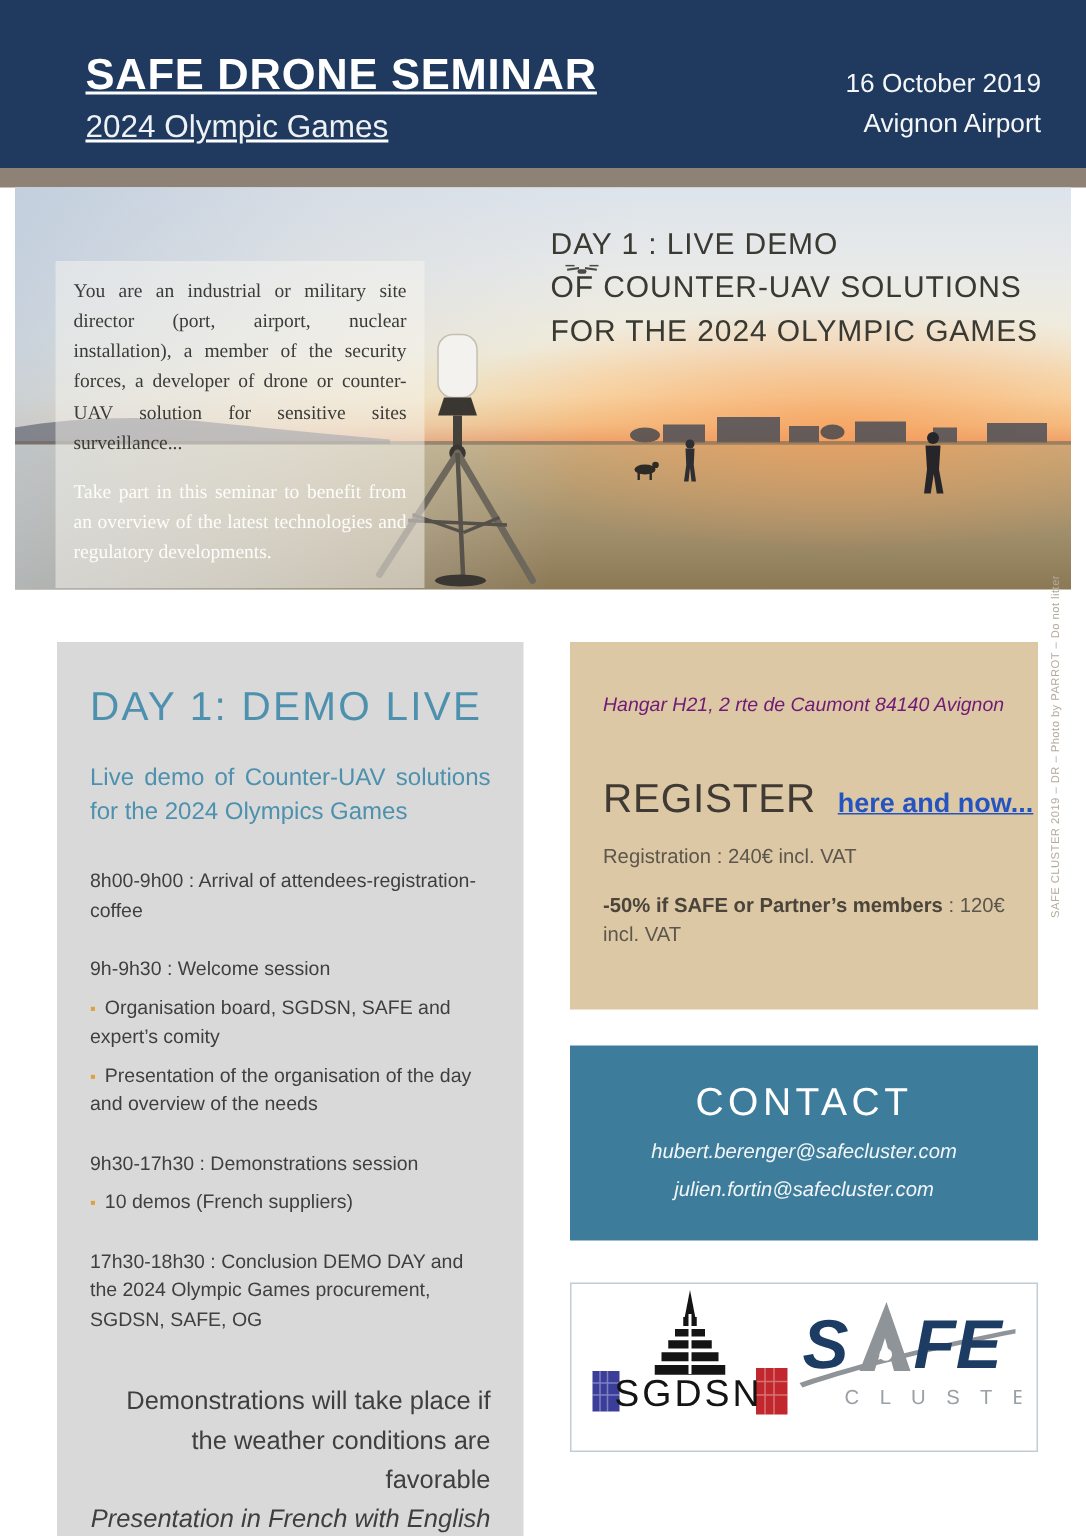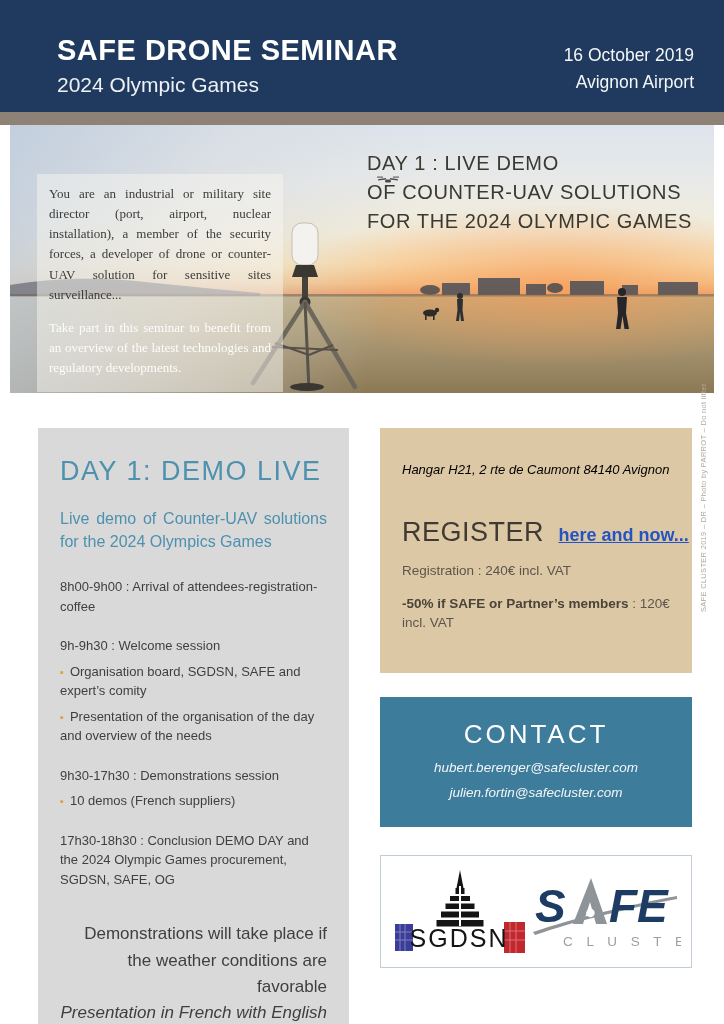--- a/index.html
+++ b/index.html
@@ -2,21 +2,21 @@
 <html><head>
 <meta charset="utf-8">
 <style>
   * { margin:0; padding:0; box-sizing:border-box; }
   html,body { background:#ffffff; }
   body { font-family:"Liberation Sans", sans-serif; }
   .page { position:relative; width:724px; height:1024px; background:#ffffff; overflow:hidden; }
 
   
   .header { position:absolute; left:0; top:0; width:724px; height:112px; background:#1f3a5e; }
-  .header-left { position:absolute; left:57px; top:34px; color:#ffffff; }
+  .header-left { position:absolute; left:57px; top:34px; color:#ffffff;text-decoration:underline; }
   .header-title { font-size:29px; font-weight:bold; letter-spacing:0.5px; color:#ffffff; }
   .header-sub { font-size:21px; font-weight:normal; color:#eef1f5; margin-top:6px; }
   .header-right { position:absolute; right:30px; top:42px; text-align:right; color:#f4f6f8; font-size:17.5px; line-height:1.55; }
   .taupe-strip { position:absolute; left:0; top:112px; width:724px; height:13px; background:#8d8275; }
 
   
   .photo { position:absolute; left:10px; top:125px; width:704px; height:268px; overflow:hidden;
     background:
       linear-gradient(105deg, rgba(190,203,219,0.85) 0%, rgba(208,214,222,0.45) 28%, rgba(255,255,255,0) 55%),
       radial-gradient(ellipse 55% 42% at 78% 60%, rgba(246,156,88,0.75), rgba(246,166,98,0) 72%),
@@ -43,21 +43,21 @@
   .program-list li { text-align:left; }
   .program-list li.gap { margin-top:20px; }
   .program-list li.bullet { margin-top:6px; }
   .program-list li.bullet::before { content:"▪"; color:#dfa13f; margin-right:6px; font-size:11px; }
   .program-note { margin-top:32px; text-align:right; font-size:17px; line-height:1.55; color:#3f3f3f; }
   .program-note .it { font-style:italic; }
 
   
   .register-box { position:absolute; left:380px; top:428px; width:312px; height:245px;
     background:#ddc8a6; padding:22px 22px 16px 22px; color:#5c564c; }
-  .register-address { font-style:italic; font-size:13px; color:#000000; margin-top:12px; }
+  .register-address { font-style:italic; font-size:13px; color:#701a75; margin-top:12px; }
   .register-row { margin-top:40px; white-space:nowrap; }
   .register-word { font-size:27px; letter-spacing:0.5px; color:#3f3a33; }
   .register-link { font-size:18px; font-weight:bold; color:#2553c0; text-decoration:underline; margin-left:10px; cursor:pointer; }
   .reg-line { margin-top:13px; font-size:13.5px; line-height:1.45; }
   .reg-line b { color:#4a443a; }
   .hotel-bold { font-weight:bold; color:#4a443a; }
   .url-link { color:#3f6cd1; text-decoration:underline; cursor:pointer; }
 
   
   .credit { position:absolute; left:699px; top:612px; width:182px; height:11px;
@@ -65,21 +65,21 @@
     font-size:7.5px; color:#b2aa9b; letter-spacing:0.3px; white-space:nowrap; }
 
   
   .contact-box { position:absolute; left:380px; top:697px; width:312px; height:130px;
     background:#3e7c9b; color:#ffffff; text-align:center; padding-top:22px; }
   .contact-title { font-size:26px; letter-spacing:3px; font-weight:normal; color:#ffffff; }
   .contact-email { font-style:italic; font-size:13.5px; margin-top:10px; color:#f2f6f8; }
 
   
   .logos-box { position:absolute; left:380px; top:855px; width:312px; height:113px;
-    background:#ffffff; border:1px solid #c0cdd6; display:flex; align-items:center; justify-content:center; gap:1px; }
+    background:#ffffff; border:1px solid #c0cdd6; display:flex; align-items:flex-start; justify-content:center; gap:1px; }
 </style>
 </head>
 <body>
 
 <div class="page">
 
   <header class="header">
     <div class="header-left">
       <div class="header-title">SAFE DRONE SEMINAR</div>
       <div class="header-sub">2024 Olympic Games</div>

